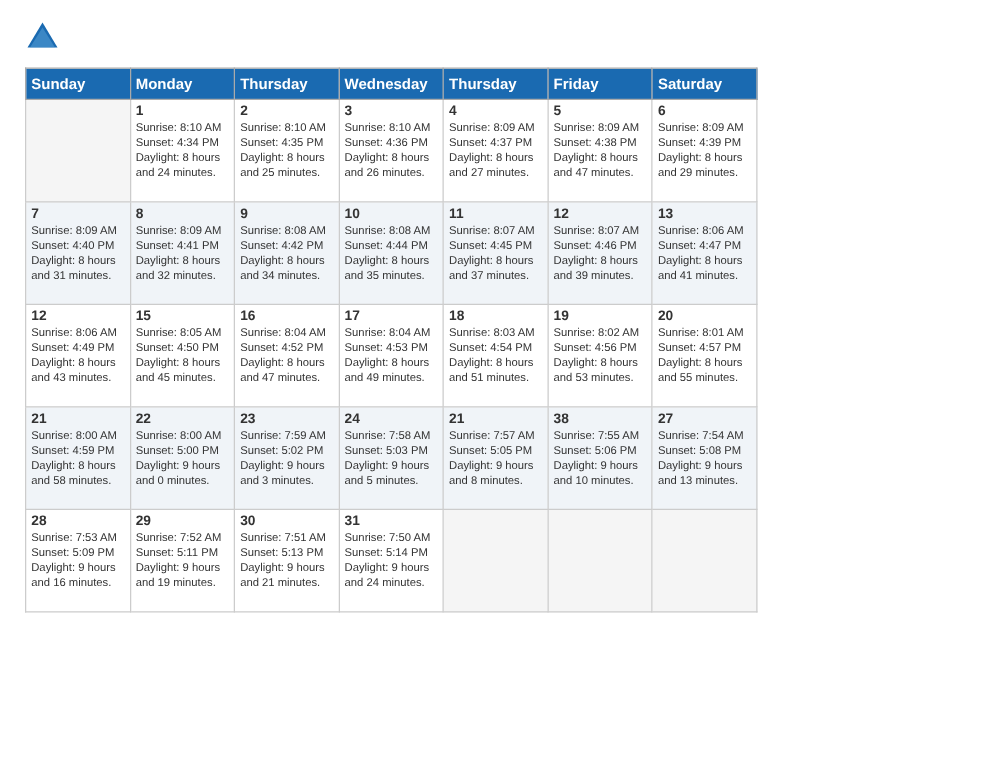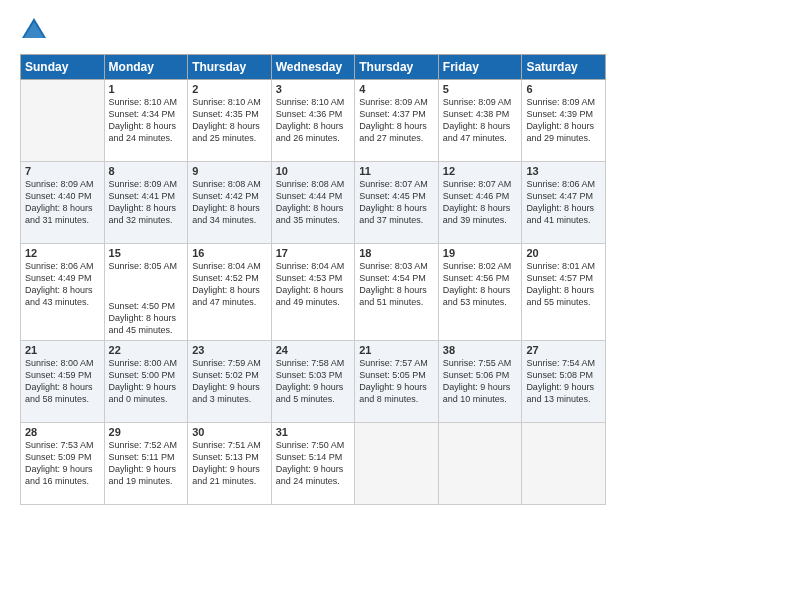--- a/index.html
+++ b/index.html
@@ -228,21 +228,21 @@
           <td>
             <span class="day-number">12</span>
             <div style="font-size: 9px; line-height: 1.35;">Sunrise: 8:06 AM</div>
             <div style="font-size: 9px; line-height: 1.35;">Sunset: 4:49 PM</div>
             <div style="font-size: 9px; line-height: 1.35;">Daylight: 8 hours</div>
             <div style="font-size: 9px; line-height: 1.35;">and 43 minutes.</div>
           </td>
           <td>
             <span class="day-number">15</span>
             <div style="font-size: 9px; line-height: 1.35;">Sunrise: 8:05 AM</div>
-            <div style="font-size: 9px; line-height: 1.35; margin-top: 28px;">Sunset: 4:50 PM</div>
+            <div style="font-size: 9px; line-height: 1.35;">Sunset: 4:50 PM</div>
             <div style="font-size: 9px; line-height: 1.35;">Daylight: 8 hours</div>
             <div style="font-size: 9px; line-height: 1.35;">and 45 minutes.</div>
           </td>
           <td>
             <span class="day-number">16</span>
             <div style="font-size: 9px; line-height: 1.35;">Sunrise: 8:04 AM</div>
             <div style="font-size: 9px; line-height: 1.35;">Sunset: 4:52 PM</div>
             <div style="font-size: 9px; line-height: 1.35;">Daylight: 8 hours</div>
             <div style="font-size: 9px; line-height: 1.35;">and 47 minutes.</div>
           </td>

